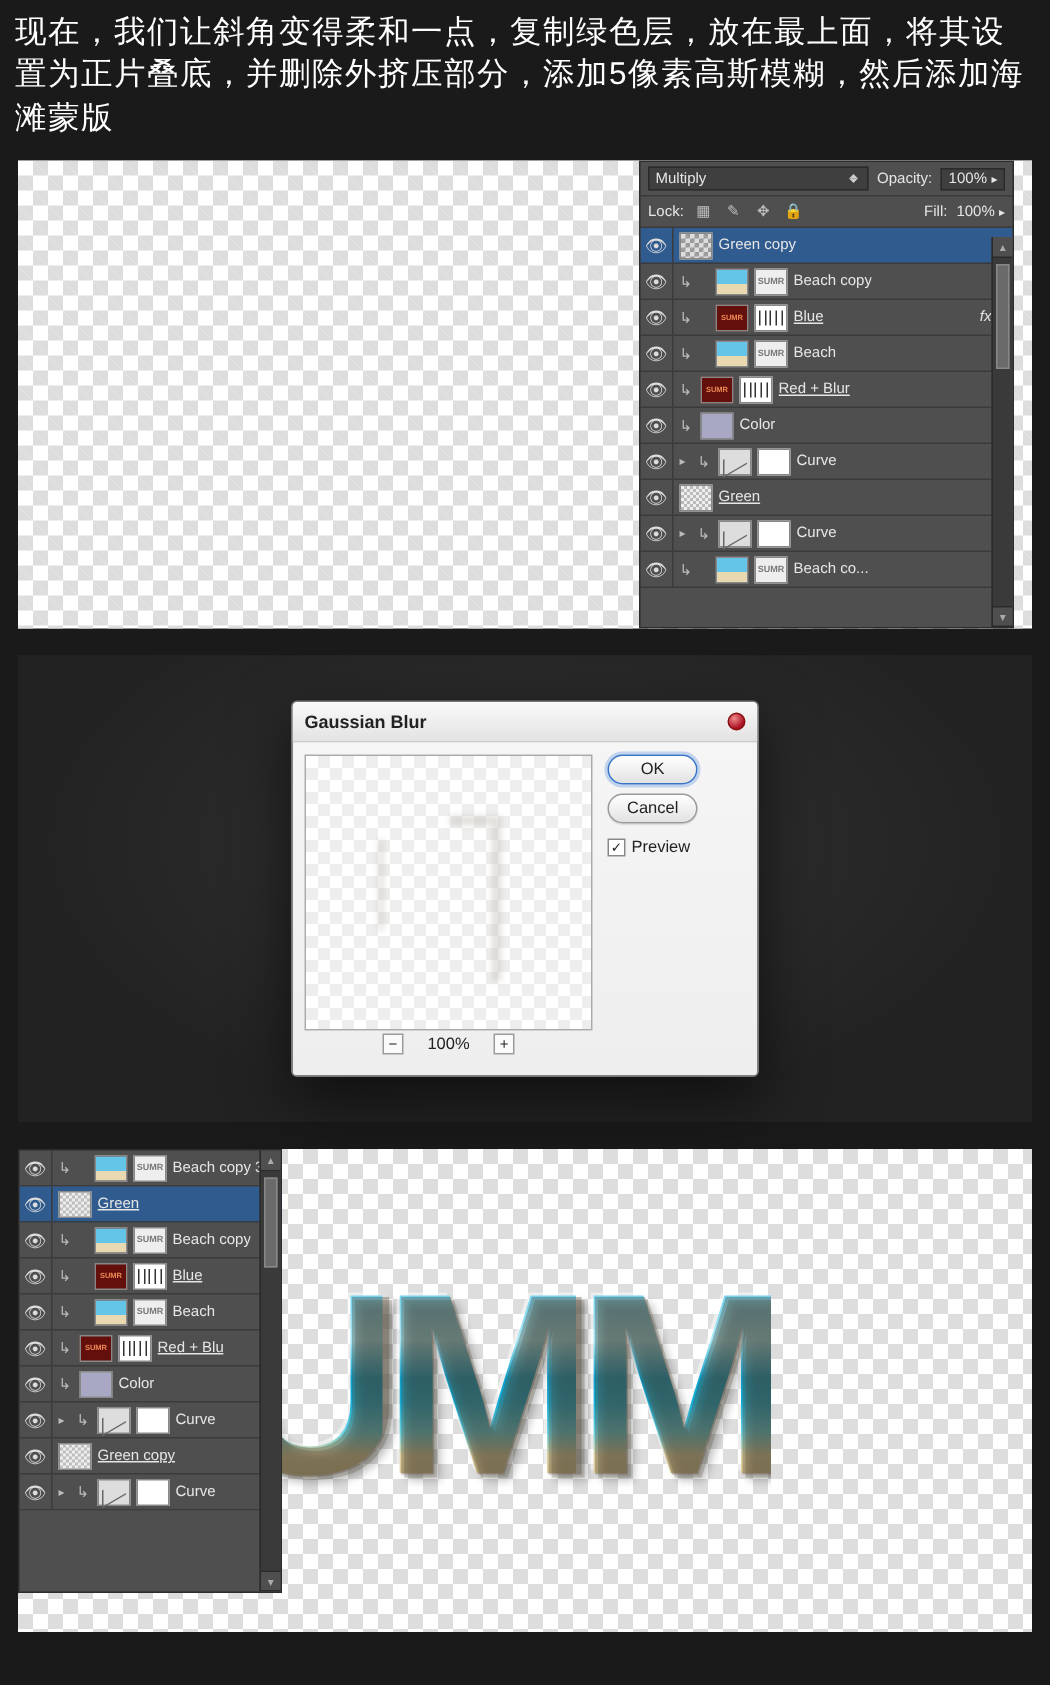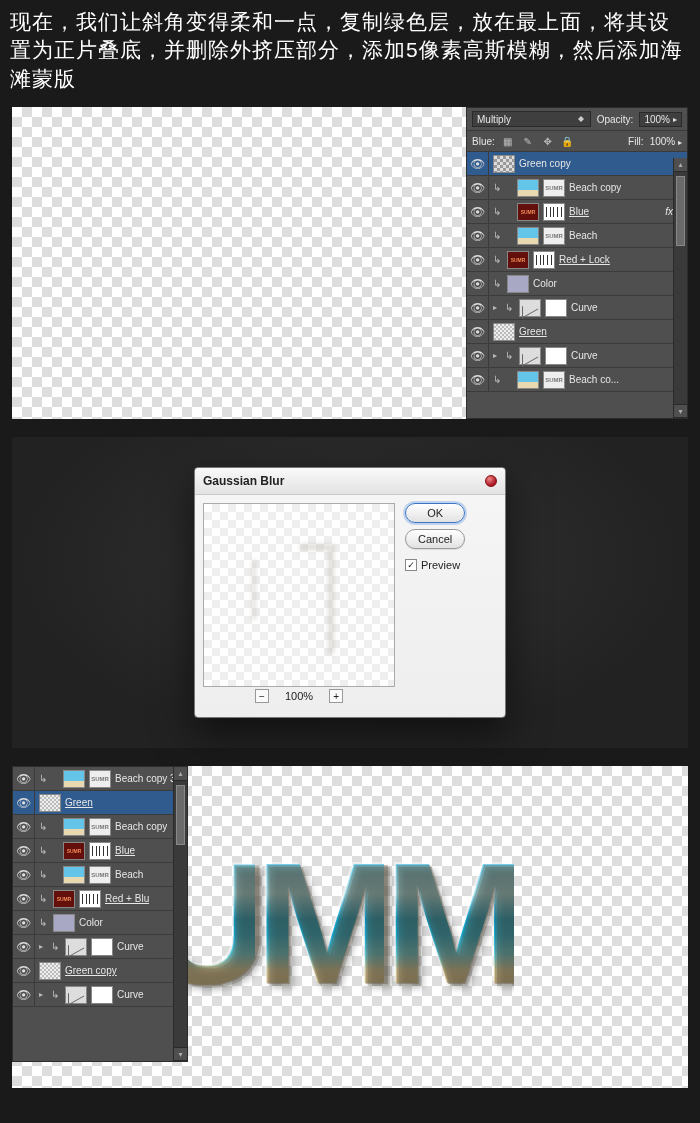--- a/index.html
+++ b/index.html
@@ -56,22 +56,22 @@
   background-clip: text;
   color: transparent;
   text-shadow:
     1px 1px 0 rgba(80,70,50,.35),
     3px 3px 0 rgba(80,70,50,.25),
     5px 5px 6px rgba(0,0,0,.25);
   filter: drop-shadow(-2px -2px 0 rgba(255,255,255,.5));
 }
 .canvas .panel-ov {
   position: absolute;
-  right: 0; top: 0;
-  width: 222px;
+  right: 12px; top: 0;
+  width: 250px;
   height: 100%;
 }
 
 .layers {
   background: #4f4f4f;
   font-family: "Lucida Grande", "Segoe UI", Tahoma, sans-serif;
   font-size: 10px;
   color: #e6e6e6;
   border: 1px solid #2c2c2c;
   height: 100%;
@@ -280,21 +280,21 @@
           <span>Multiply</span>
           <span class="arrows"></span>
         </div>
         <span class="op-lbl">Opacity:</span>
         <span class="pct">
           <span>100%</span>
           <span style="font-size:8px;">▸</span>
         </span>
       </div>
       <div class="l-lock">
-        <span>Blue:</span>
+        <span>Lock:</span>
         <span class="li">▦</span>
         <span class="li">✎</span>
         <span class="li">✥</span>
         <span class="li">🔒</span>
         <span style="flex:1"></span>
         <span>Fill:</span>
         <span class="pct">
           <span>100%</span>
           <span style="font-size:8px;">▸</span>
         </span>
@@ -360,21 +360,21 @@
             <div class="content">
               <span class="link">↳</span>
               <div class="thumb th-red">SUMR</div>
               <div class="thumb th-bars">
                 <i></i>
                 <i></i>
                 <i></i>
                 <i></i>
                 <i></i>
               </div>
-              <span class="lbl u">Red + Lock</span>
+              <span class="lbl u">Red + Blur</span>
             </div>
           </div>
           <div class="row">
             <div class="eye">
               <span>👁</span>
             </div>
             <div class="content">
               <span class="link">↳</span>
               <div class="thumb th-solid"></div>
               <span class="lbl">Color</span>

